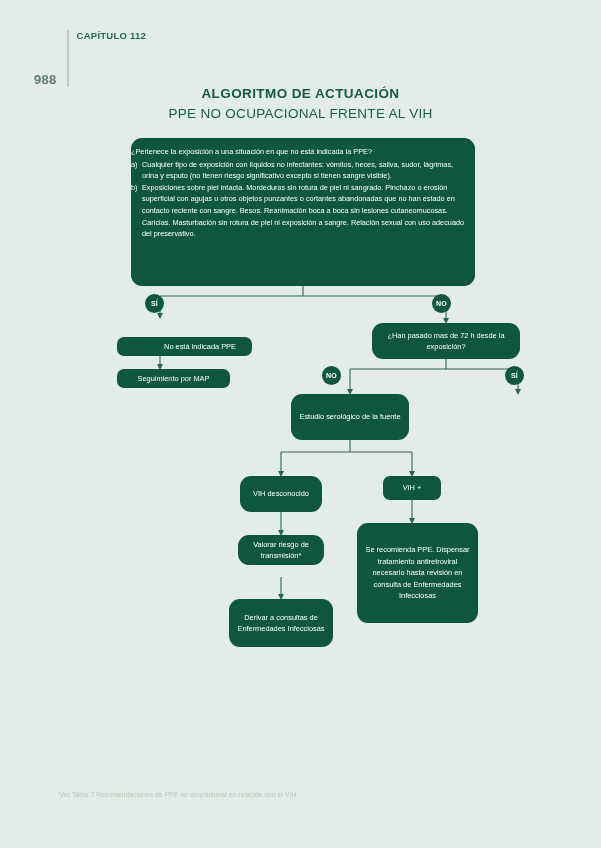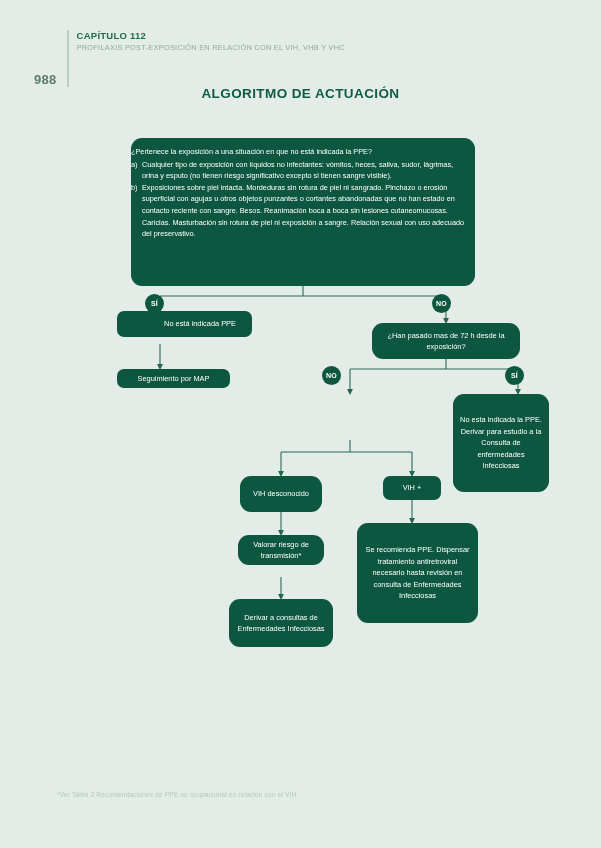--- a/index.html
+++ b/index.html
@@ -12,21 +12,21 @@
   }
   .page{position:absolute;inset:0;}
 
   
   .hdr{position:absolute;left:34px;top:30px;display:flex;align-items:flex-start;}
   .folio{
     font-size:13px;font-weight:bold;color:#5d7d70;letter-spacing:.3px;
     padding-top:6px;padding-right:10px;margin-top:36px;
   }
   .hdr-rule{width:2px;background:#b9cdc2;align-self:stretch;margin-right:8px;}
-  .hdr-txt{display:flex;flex-direction:column;justify-content:center;}
+  .hdr-txt{display:flex;flex-direction:row;justify-content:center;}
   .chap{font-size:9.5px;font-weight:bold;color:#1d6b4f;letter-spacing:.25px;line-height:12px;}
   .chap-sub{font-size:7.4px;color:#8fa99d;letter-spacing:.25px;line-height:12px;white-space:nowrap;}
 
   
   .title1{
     position:absolute;left:0;right:0;top:86px;text-align:center;
     font-size:13.5px;font-weight:bold;color:#0f5c43;letter-spacing:.4px;
   }
   .title2{
     position:absolute;left:0;right:0;top:106px;text-align:center;
@@ -75,25 +75,25 @@
 </head>
 <body>
 
 <div class="page">
 
   <div class="hdr">
     <div class="folio">988</div>
     <div class="hdr-rule"></div>
     <div class="hdr-txt">
       <div class="chap">CAPÍTULO 112</div>
-      <div class="chap-sub">PROFILAXIS POST-EXPOSICIÓN EN RELACIÓN CON EL VIH, VHB Y VHC</div>
     </div>
   </div>
 
   <div class="title1">ALGORITMO DE ACTUACIÓN</div>
+  <div class="title2">PPE NO OCUPACIONAL FRENTE AL VIH</div>
 
   <svg class="wires" viewBox="0 0 601 848" xmlns="http://www.w3.org/2000/svg">
     <defs>
       <marker id="ah" markerWidth="7" markerHeight="7" refX="3.1" refY="3.4" orient="auto" markerUnits="userSpaceOnUse">
         <path d="M0,0.4 L6.2,3.4 L0,6.4 z" fill="#23654f"></path>
       </marker>
     </defs>
     <g fill="none" stroke="#2a6b56" stroke-width="1.1">
 
       <path d="M303,286 L303,296"></path>
@@ -136,28 +136,28 @@
       <span class="mk">b)</span>
       <span class="tx">Exposiciones sobre piel intacta. Mordeduras sin rotura de piel ni sangrado. Pinchazo o erosión superficial con agujas u otros objetos punzantes o cortantes abandonadas que no han estado en contacto reciente con sangre. Besos. Reanimación boca a boca sin lesiones cutaneomucosas. Caricias. Masturbación sin rotura de piel ni exposición a sangre. Relación sexual con uso adecuado del preservativo.</span>
     </div>
   </div>
 
   <div class="clabel" style="left:145px;top:294px;">SÍ</div>
   <div class="clabel" style="left:432px;top:294px;">NO</div>
   <div class="clabel" style="left:322px;top:366px;">NO</div>
   <div class="clabel" style="left:505px;top:366px;">SÍ</div>
 
-  <div class="node pill" style="left:117px;top:311px;width:135px;height:26px;padding-left:31px;">No está indicada PPE</div>
+  <div class="node pill" style="left:117px;top:337px;width:135px;height:19px;padding-left:31px;">No está indicada PPE</div>
 
   <div class="node pill" style="left:117px;top:369px;width:113px;height:19px;">Seguimiento por MAP</div>
 
   <div class="node big" style="left:372px;top:323px;width:148px;height:36px;padding:0 8px;">¿Han pasado mas de 72 h desde la exposición?</div>
 
+  <div class="node big" style="left:291px;top:394px;width:118px;height:46px;padding:0 8px;">Estudio serológico de la fuente</div>
 
-  <div class="node big" style="left:453px;top:394px;width:96px;height:98px;padding:0 6px;">No esta indicada la PPE. Derivar para estudio a la Consulta de enfermedades Infecciosas</div>
 
   <div class="node big" style="left:240px;top:476px;width:82px;height:36px;">VIH desconocido</div>
 
   <div class="node pill" style="left:383px;top:476px;width:58px;height:24px;">VIH +</div>
 
   <div class="node big" style="left:238px;top:535px;width:86px;height:30px;">Valorar riesgo de transmisión*</div>
 
   <div class="node big" style="left:229px;top:599px;width:104px;height:48px;padding:0 6px;">Derivar a consultas de Enfermedades Infecciosas</div>
 
   <div class="node big" style="left:357px;top:523px;width:121px;height:100px;padding:0 6px;">Se recomienda PPE. Dispensar tratamiento antiretroviral necesario hasta revisión en consulta de Enfermedades Infecciosas</div>

